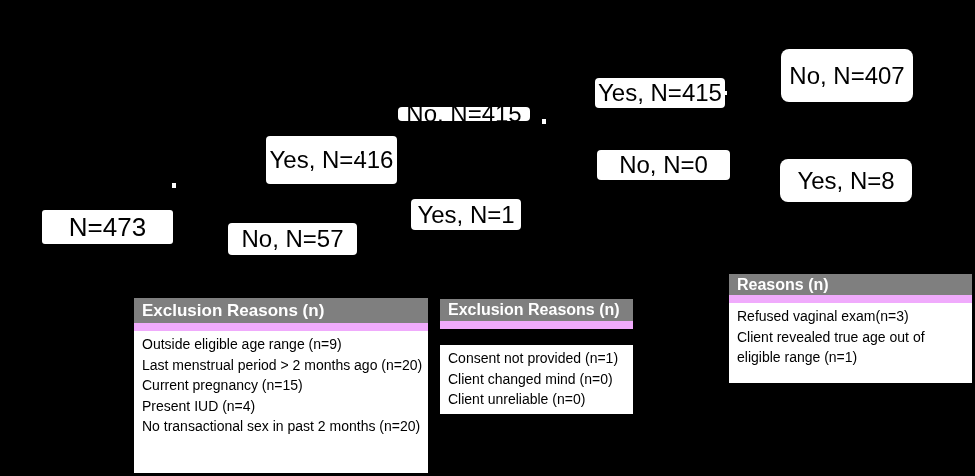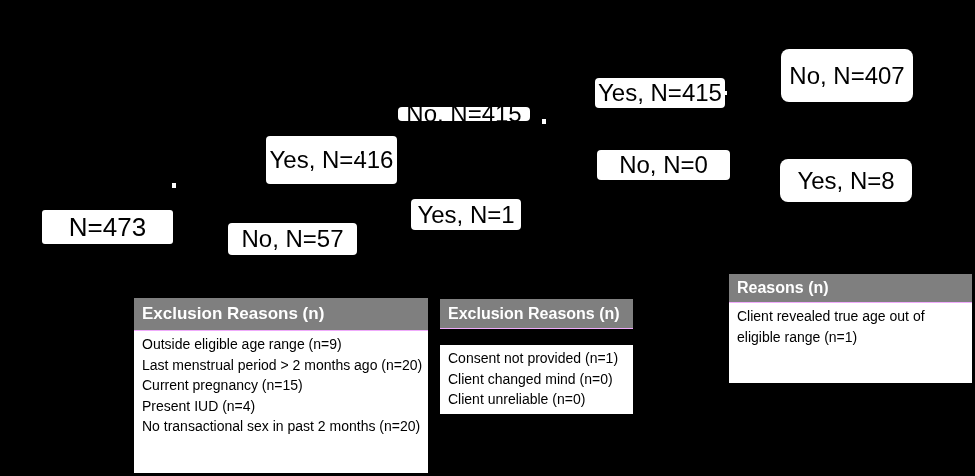--- a/index.html
+++ b/index.html
@@ -37,21 +37,21 @@
   }
   .xtable .hdr {
     background: #7f7f7f;
     color: #ffffff;
     font-weight: bold;
     font-size: 16px;
     display: flex;
     align-items: center;
     padding-left: 8px;
     box-sizing: border-box;
-    border-bottom: 1px solid #f0abfc;
+    border-bottom: 8px solid #f0abfc;
   }
   .xtable .bdy {
     background: #ffffff;
     color: #000000;
     font-size: 14px;
     line-height: 20.5px;
     padding: 3px 5px 4px 8px;
     box-sizing: border-box;
   }
 </style>
@@ -99,17 +99,18 @@
     <div class="bdy" style="min-height:61px;margin-top:16px;">
       <div>Consent not provided (n=1)</div>
       <div>Client changed mind (n=0)</div>
       <div>Client unreliable (n=0)</div>
     </div>
   </div>
 
   <div class="xtable" style="left:729px; top:274px; width:243px;">
     <div class="hdr" style="height:29px; font-size:16px;">Reasons (n)</div>
     <div class="bdy" style="min-height:80px;">
+      <div>Refused vaginal exam(n=3)</div>
       <div>Client revealed true age out of eligible range (n=1)</div>
     </div>
   </div>
 
 </div>
 
 </body></html>

